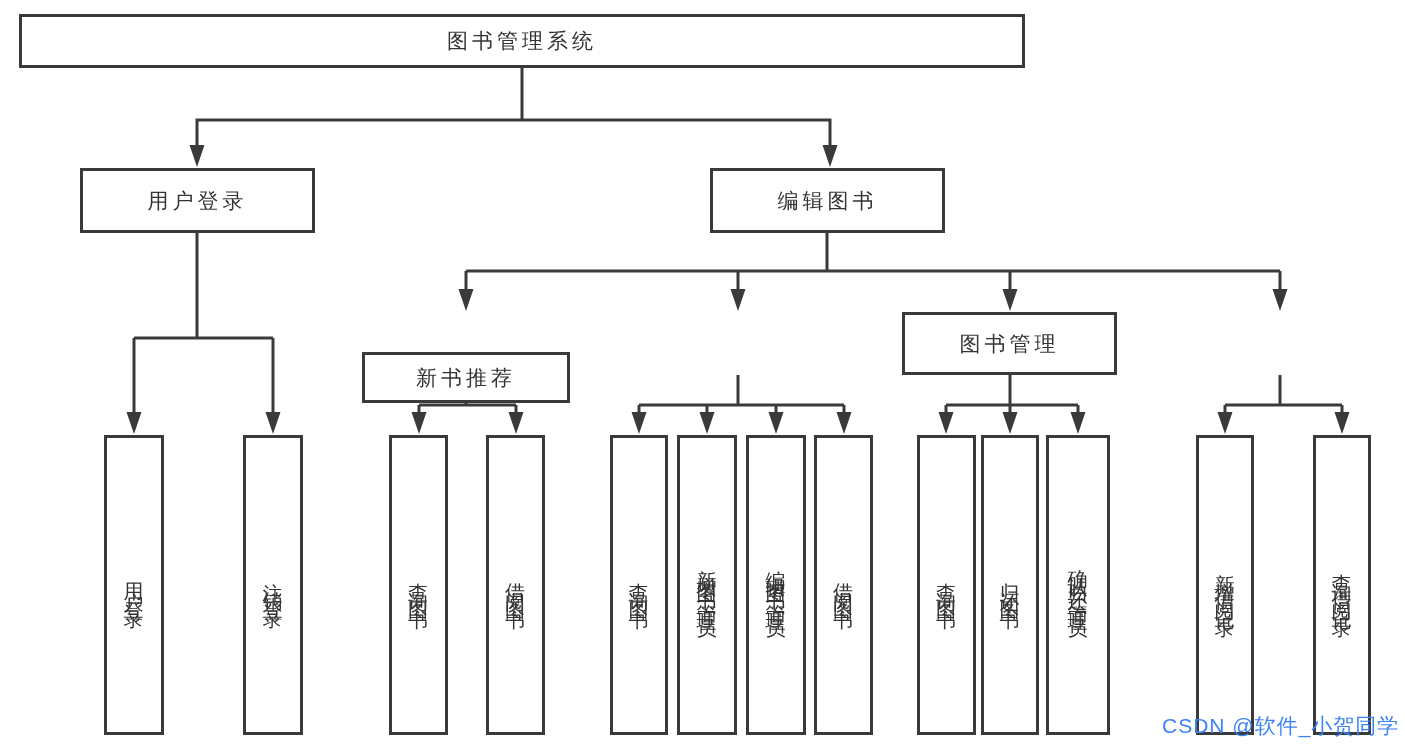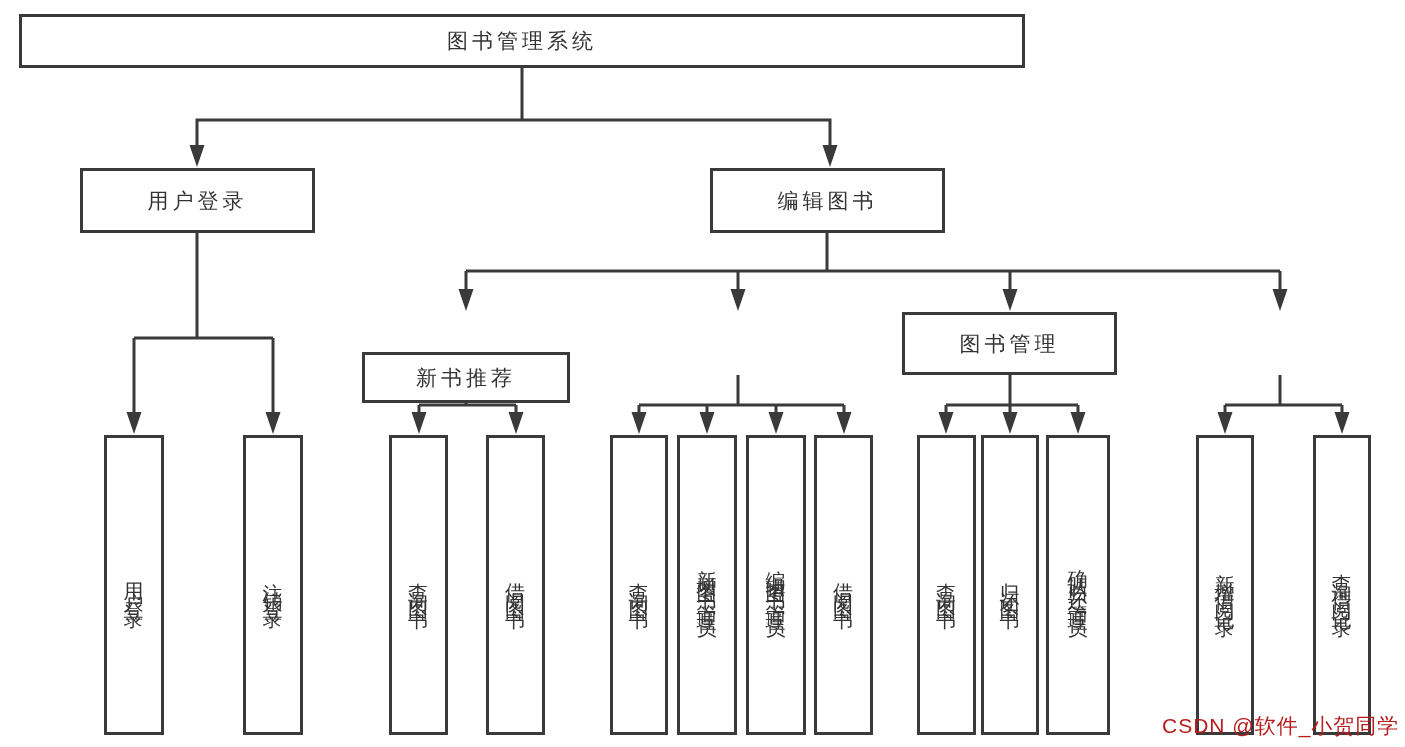--- a/index.html
+++ b/index.html
@@ -37,21 +37,21 @@
     font-size: 20px;
     letter-spacing: 9px;
   }
   .node.v.long { letter-spacing: 7px; }
   .watermark {
     position: absolute;
     left: 1162px;
     top: 712px;
     font-size: 21px;
     letter-spacing: 1px;
-    color: #b91c1c;
+    color: #3b82f6;
     z-index: 10;
     white-space: nowrap;
   }
   
   .n-root   { left: 19px;  top: 14px;  width: 1006px; height: 54px; }
   .n-login  { left: 80px;  top: 168px; width: 235px;  height: 65px; }
   .n-mgmt   { left: 710px; top: 168px; width: 235px;  height: 65px; }
   .n-rec    { left: 362px; top: 312px; width: 208px;  height: 51px; margin-top: 40px; }
   .n-borrow { left: 623px; top: 312px; width: 230px;  height: 63px; }
   .n-cur    { left: 902px; top: 312px; width: 215px;  height: 63px; }

